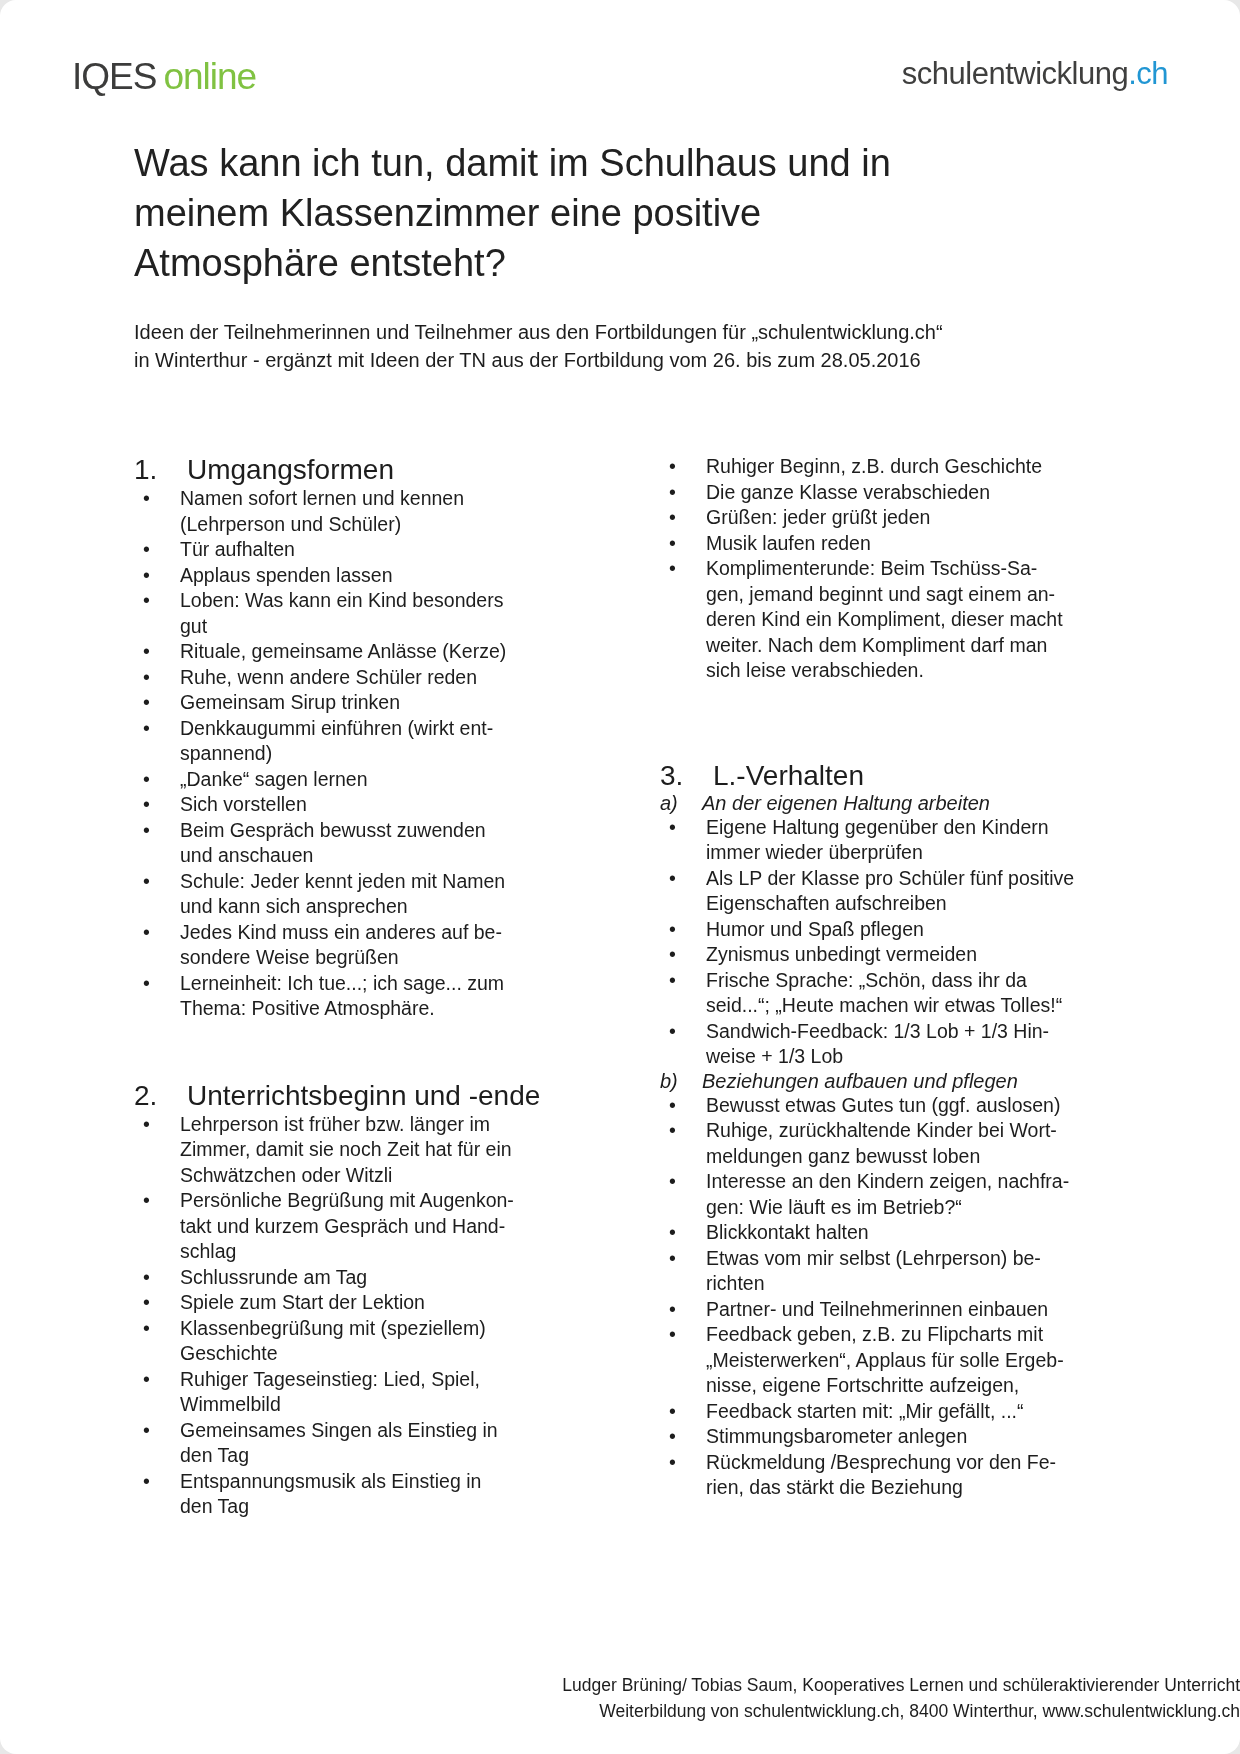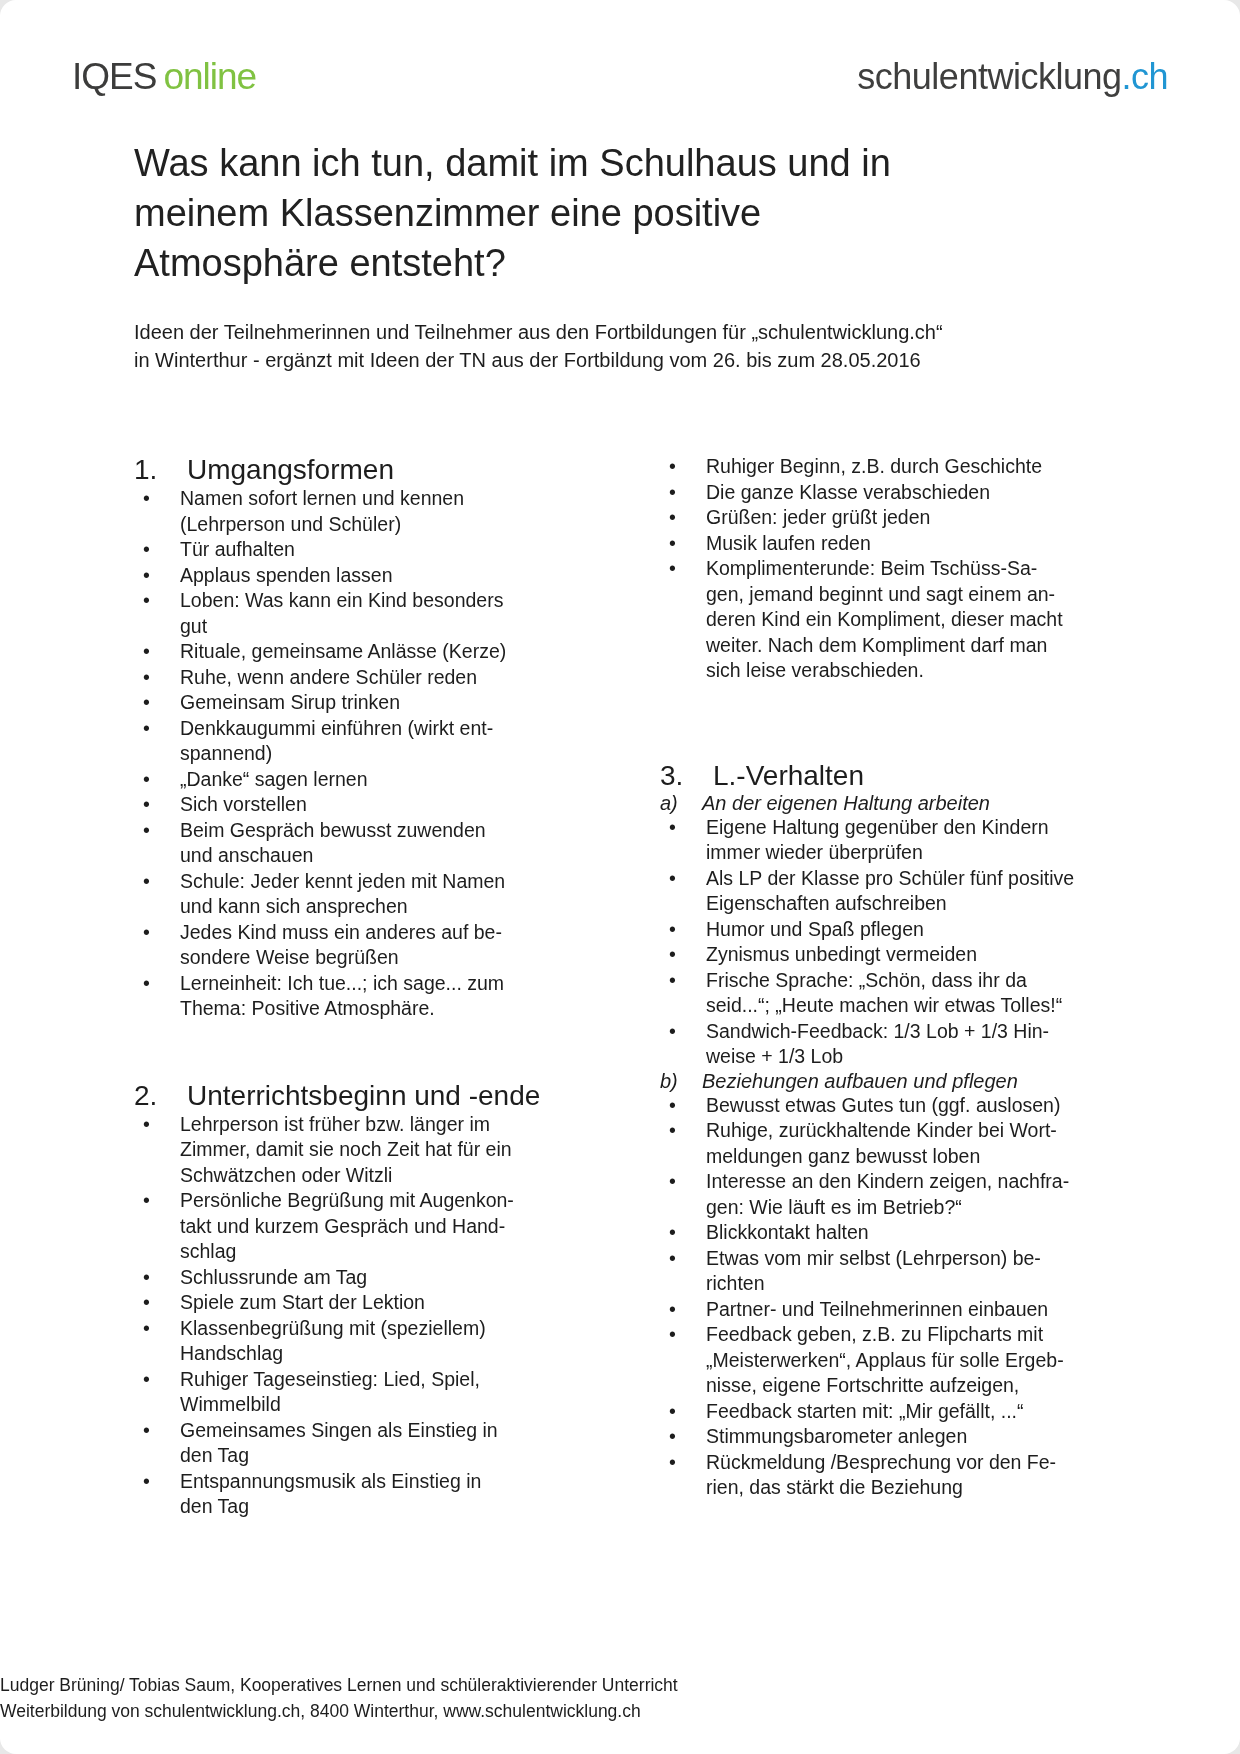--- a/index.html
+++ b/index.html
@@ -12,21 +12,21 @@
     color:#1d1d1d;
     box-sizing:border-box;
     padding:58px 135px 0 134px;
     overflow:hidden;
     border-radius:16px;
   }
   
   .header { position:absolute; top:56px; left:72px; right:72px; display:flex; justify-content:space-between; align-items:flex-start; }
   .logo-iqes { font-size:37px; letter-spacing:-1px; color:#3c3c3b; }
   .logo-iqes .accent { margin-left:7px; }
-  .logo-se { font-size:36px; letter-spacing:-0.5px; color:#3f3f3e; }
+  .logo-se { font-size:31px; letter-spacing:-0.5px; color:#3f3f3e; }
   
   .title { margin:80px 0 0 0; font-size:38px; font-weight:400; line-height:50px; color:#212121; white-space:pre-line; }
   .intro { margin:30px 0 0 0; font-size:20px; line-height:28px; white-space:pre-line; }
   
   .columns { display:flex; margin-top:80px; }
   .col-left { width:455px; flex:none; }
   .col-right { width:452px; flex:none; margin-left:71px; }
   h2.section-heading { display:flex; margin:0; font-size:28px; font-weight:400; color:#1d1d1d; }
   h2.section-heading .sec-num { width:53px; flex:none; }
   h3.subsection-heading { display:flex; margin:0; font-size:20px; font-weight:400; font-style:italic; color:#1d1d1d; }
@@ -35,21 +35,21 @@
   ul.bullet-list li { display:flex; font-size:19.5px; line-height:25.5px; margin:0; }
   ul.bullet-list .bullet { width:46px; flex:none; box-sizing:border-box; padding-left:9px; }
   ul.bullet-list .item-text { flex:1; white-space:pre-line; }
   .mt-list { margin-top:26px; }
   .mt-section2 { margin-top:58px; }
   .mt-section3 { margin-top:76px; }
   .mt-sub-a { margin-top:27px; }
   .mt-sub-b { margin-top:36px; }
   .mt-sublist { margin-top:20px; }
   
-  .footer { position:absolute; left:0; right:0; top:1672px; text-align:left; font-size:17.5px; line-height:26px; color:#1d1d1d; }
+  .footer { position:absolute; left:0; right:0; top:1672px; text-align:right; font-size:17.5px; line-height:26px; color:#1d1d1d; }
 </style>
 </head>
 <body>
 
 <div class="page">
 
   <div class="header">
     <div class="logo-iqes">
       <span>IQES</span><span class="accent" style="color: rgb(128, 194, 66);">online</span>
     </div>
@@ -162,21 +162,21 @@
               <span class="bullet">•</span>
               <span class="item-text">Schlussrunde am Tag</span>
             </li>
             <li>
               <span class="bullet">•</span>
               <span class="item-text">Spiele zum Start der Lektion</span>
             </li>
             <li>
               <span class="bullet">•</span>
               <span class="item-text">Klassenbegrüßung mit (speziellem)
-Handschlag</span>
+Geschichte</span>
             </li>
             <li>
               <span class="bullet">•</span>
               <span class="item-text">Ruhiger Tageseinstieg: Lied, Spiel,
 Wimmelbild</span>
             </li>
             <li>
               <span class="bullet">•</span>
               <span class="item-text">Gemeinsames Singen als Einstieg in
 den Tag</span>

